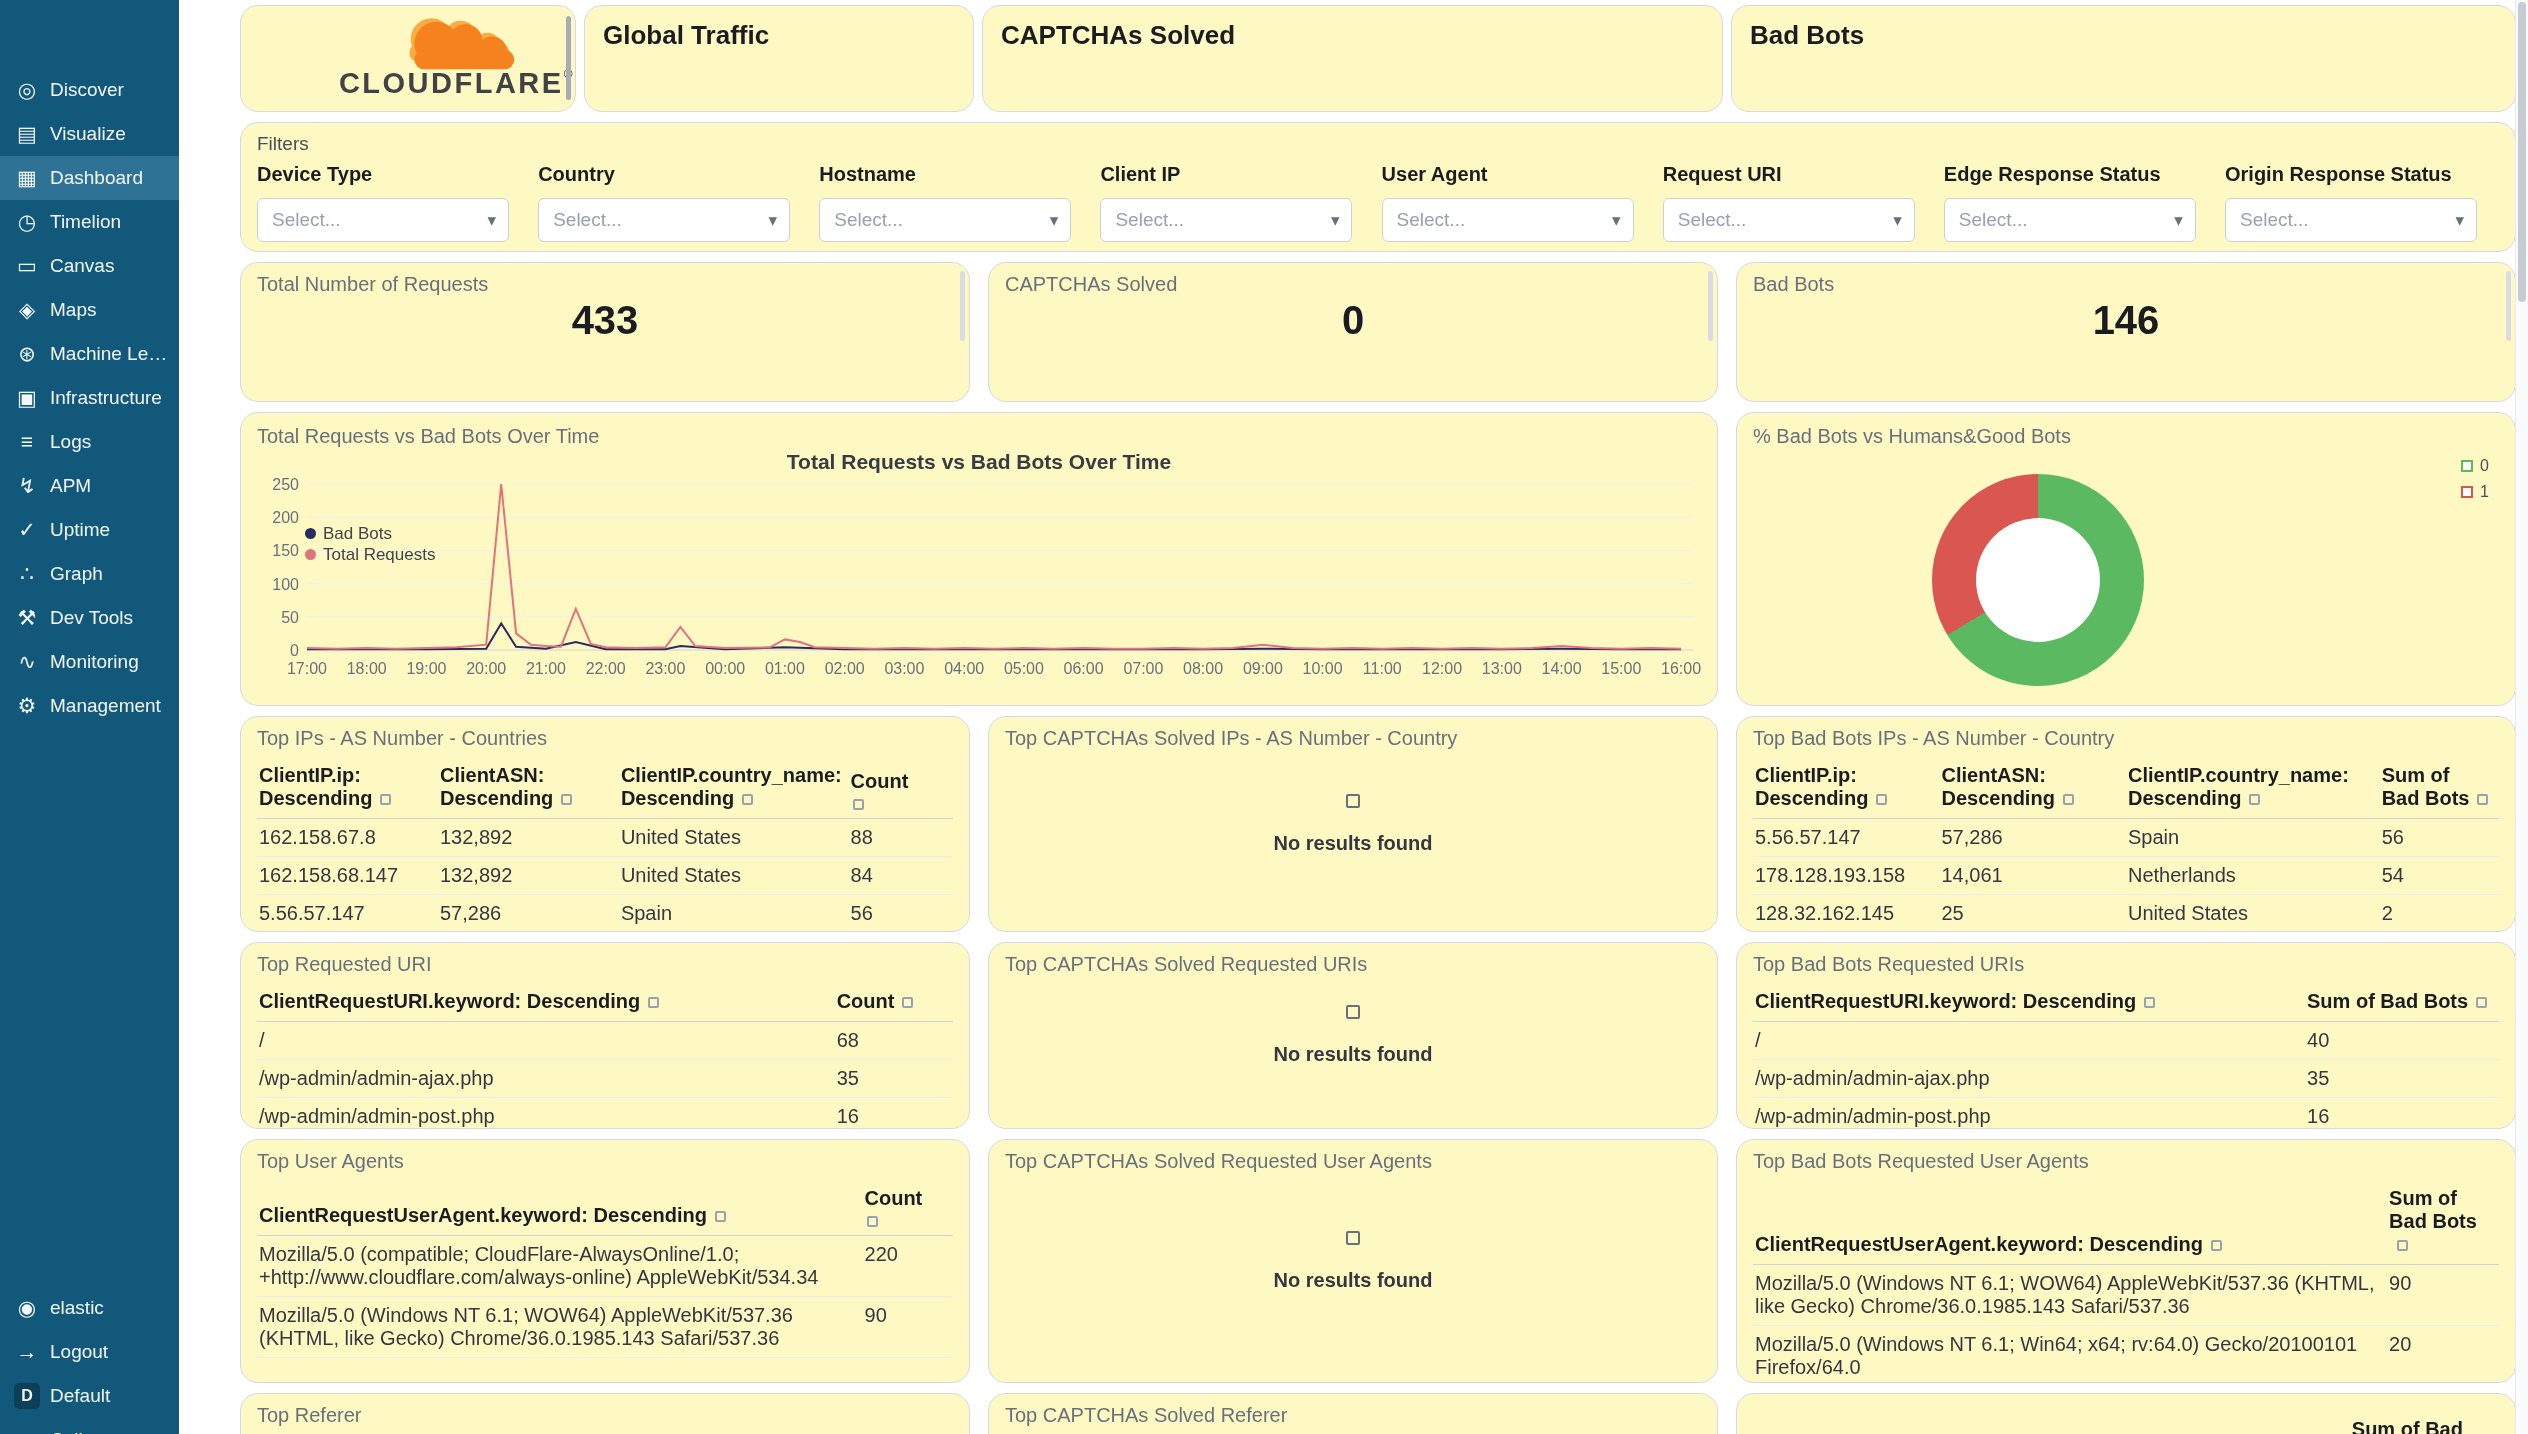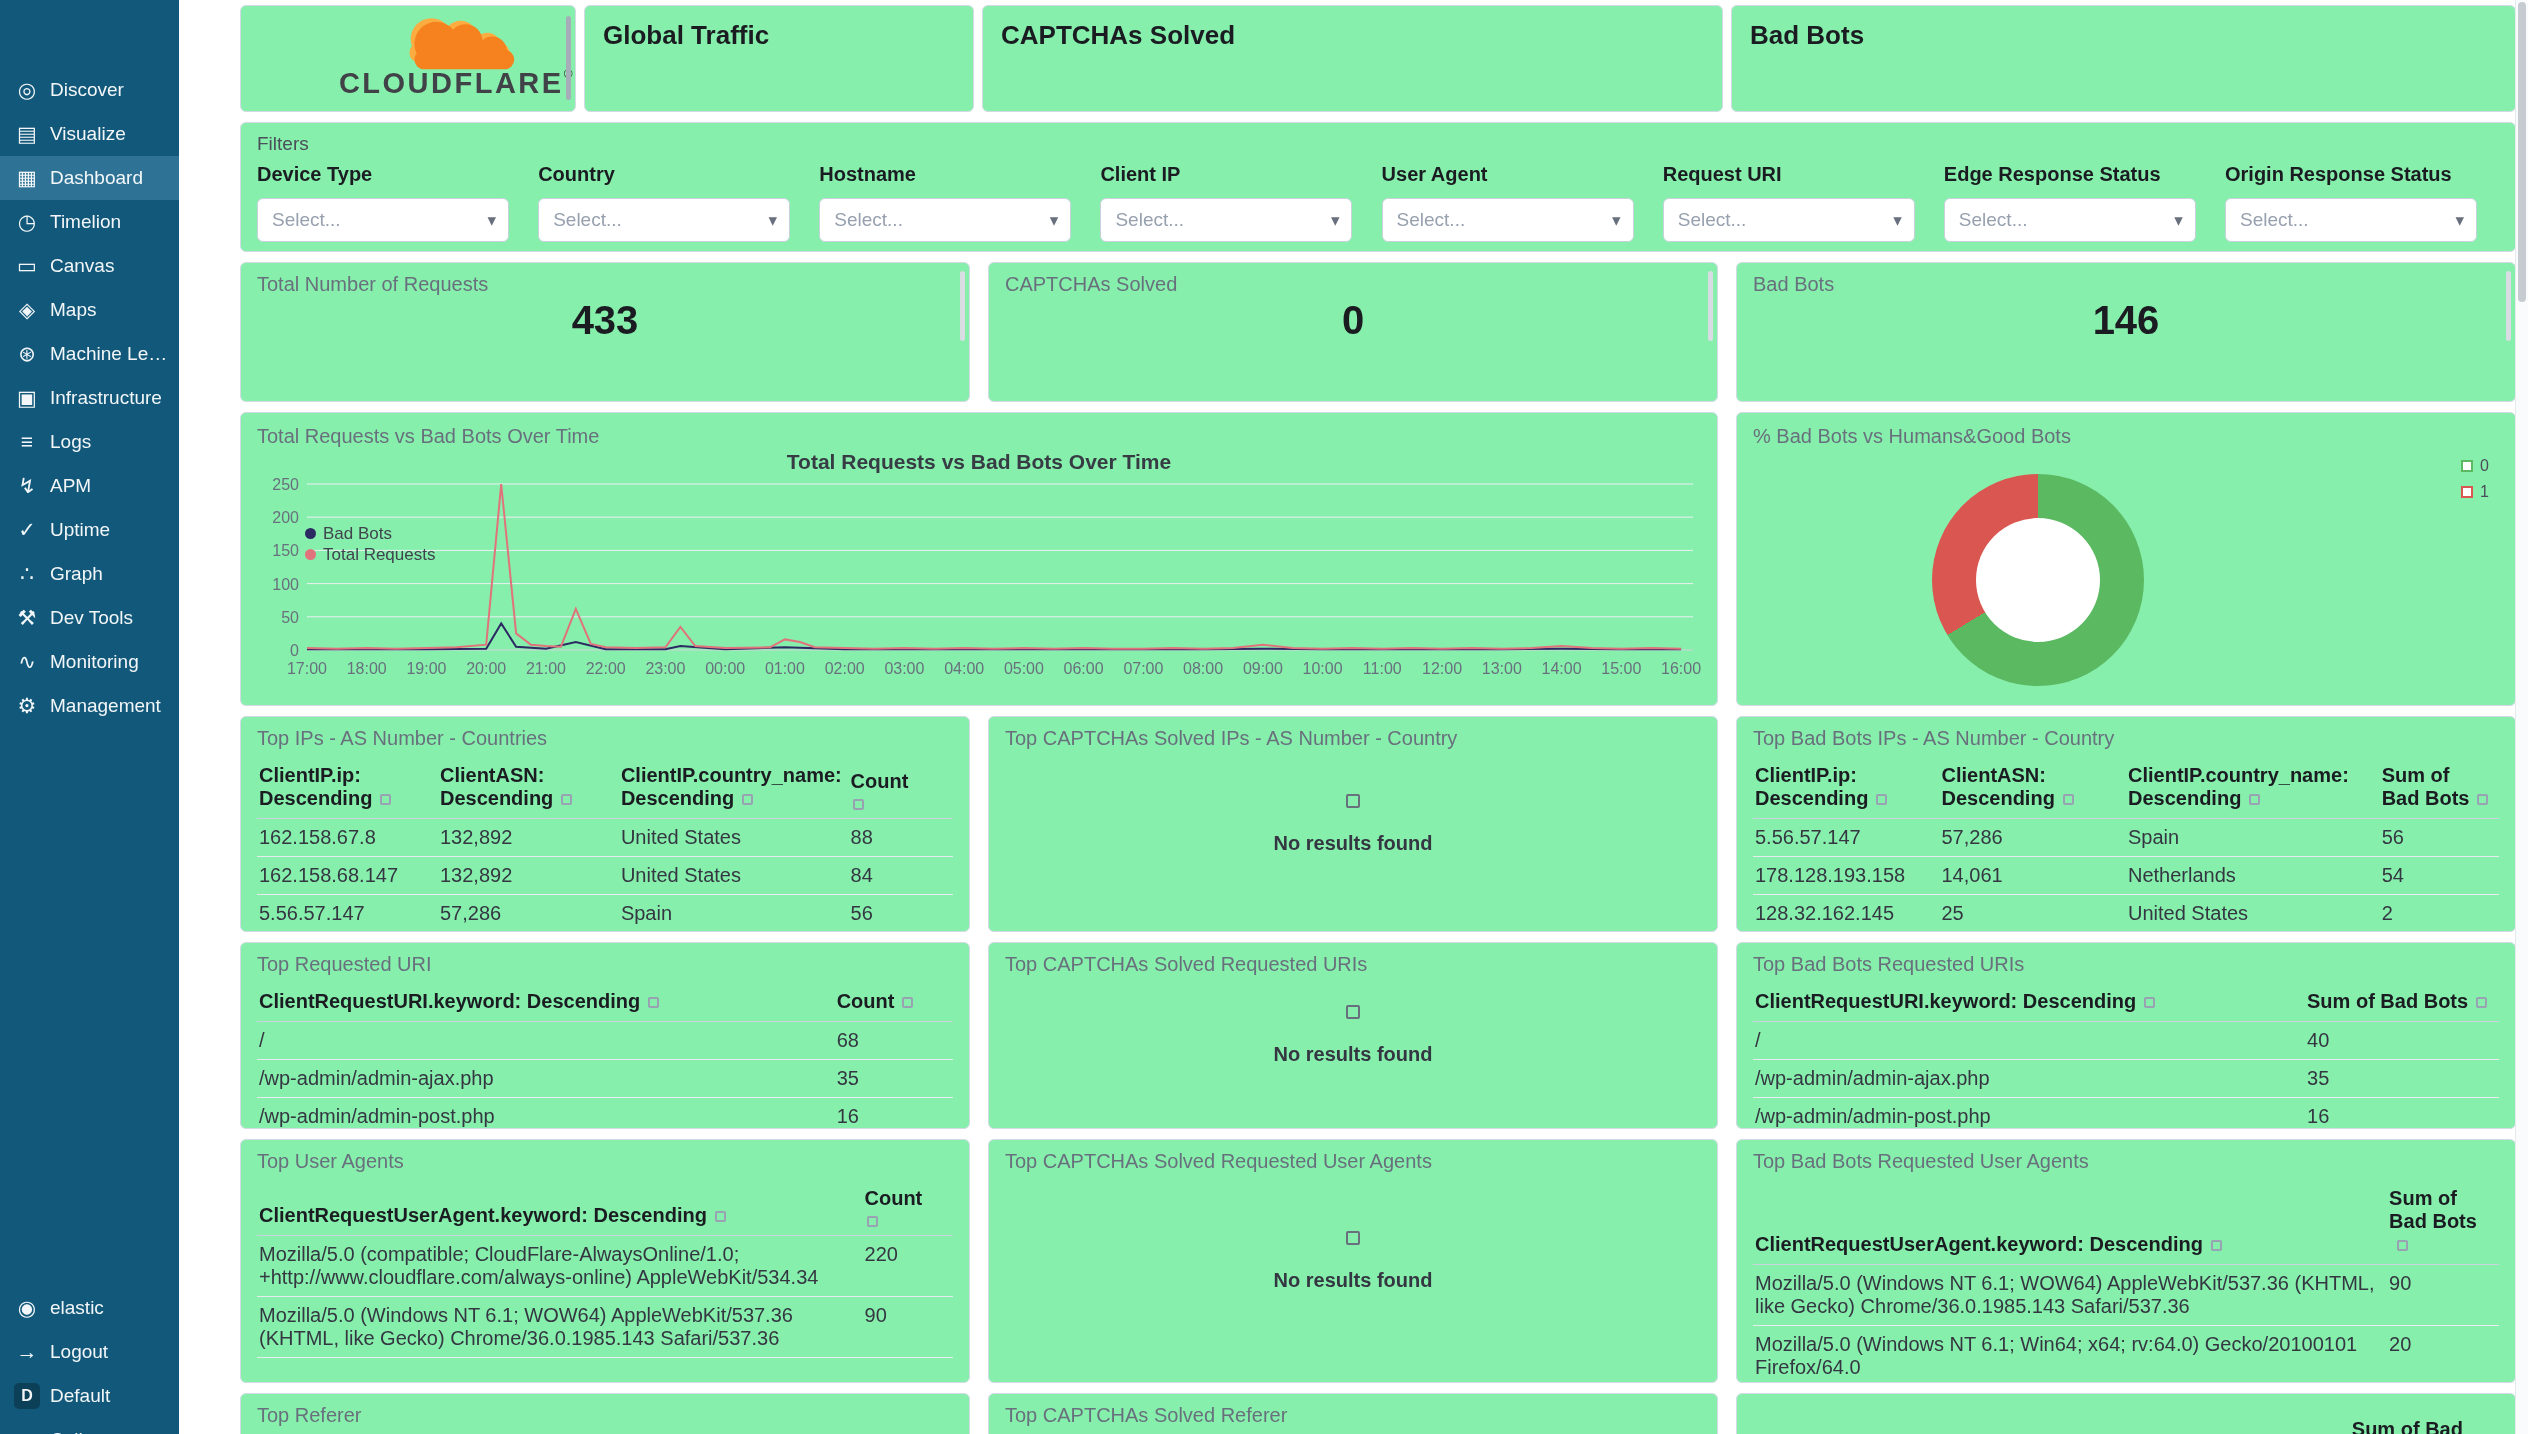--- a/index.html
+++ b/index.html
@@ -14,21 +14,21 @@
     font-size:19px;color:rgba(255,255,255,.95);cursor:pointer;white-space:nowrap;overflow:hidden}
   .side-item.active{background:var(--sidebar-active-bg,#2e7296)}
   .side-item .glyph{width:26px;font-size:21px;text-align:center;flex:none;line-height:26px}
   .glyph.d-badge{background:rgba(0,0,0,.28);border-radius:5px;width:26px;height:26px;
     font-size:16px;font-weight:bold;line-height:26px}
   .side-footer{position:absolute;left:0;right:0;top:1286px}
 
   
   .content{flex:1;height:100%;padding:5px 12px 0 61px;overflow:hidden;position:relative}
   .row{display:flex;gap:18px;margin-bottom:10px}
-  .panel{background:#86efac;border:1px solid #d3dae6;border-radius:6px;position:relative;overflow:hidden}
+  .panel{background:#fef9c3;border:1px solid #d3dae6;border-radius:18px;position:relative;overflow:hidden}
   .w-a{width:730px}.w-c{width:780px}.grow{flex:1}
 
   .row1{height:107px;gap:8px}
   .p-logo{width:336px;display:flex;align-items:center;justify-content:flex-end}
   .w-gt{width:390px}.w-cs{width:741px}
   .p-head h2{font-size:26px;font-weight:bold;color:#1a1c21;padding:14px 18px}
   .cf-wrap{display:flex;flex-direction:column;align-items:center}
   .cf-cloud{width:150px;height:56px;display:block}
   .cf-text{font-size:29px;font-weight:bold;letter-spacing:2.5px;color:#404247;margin-top:-6px}
   .cf-reg{font-size:12px;vertical-align:top}

